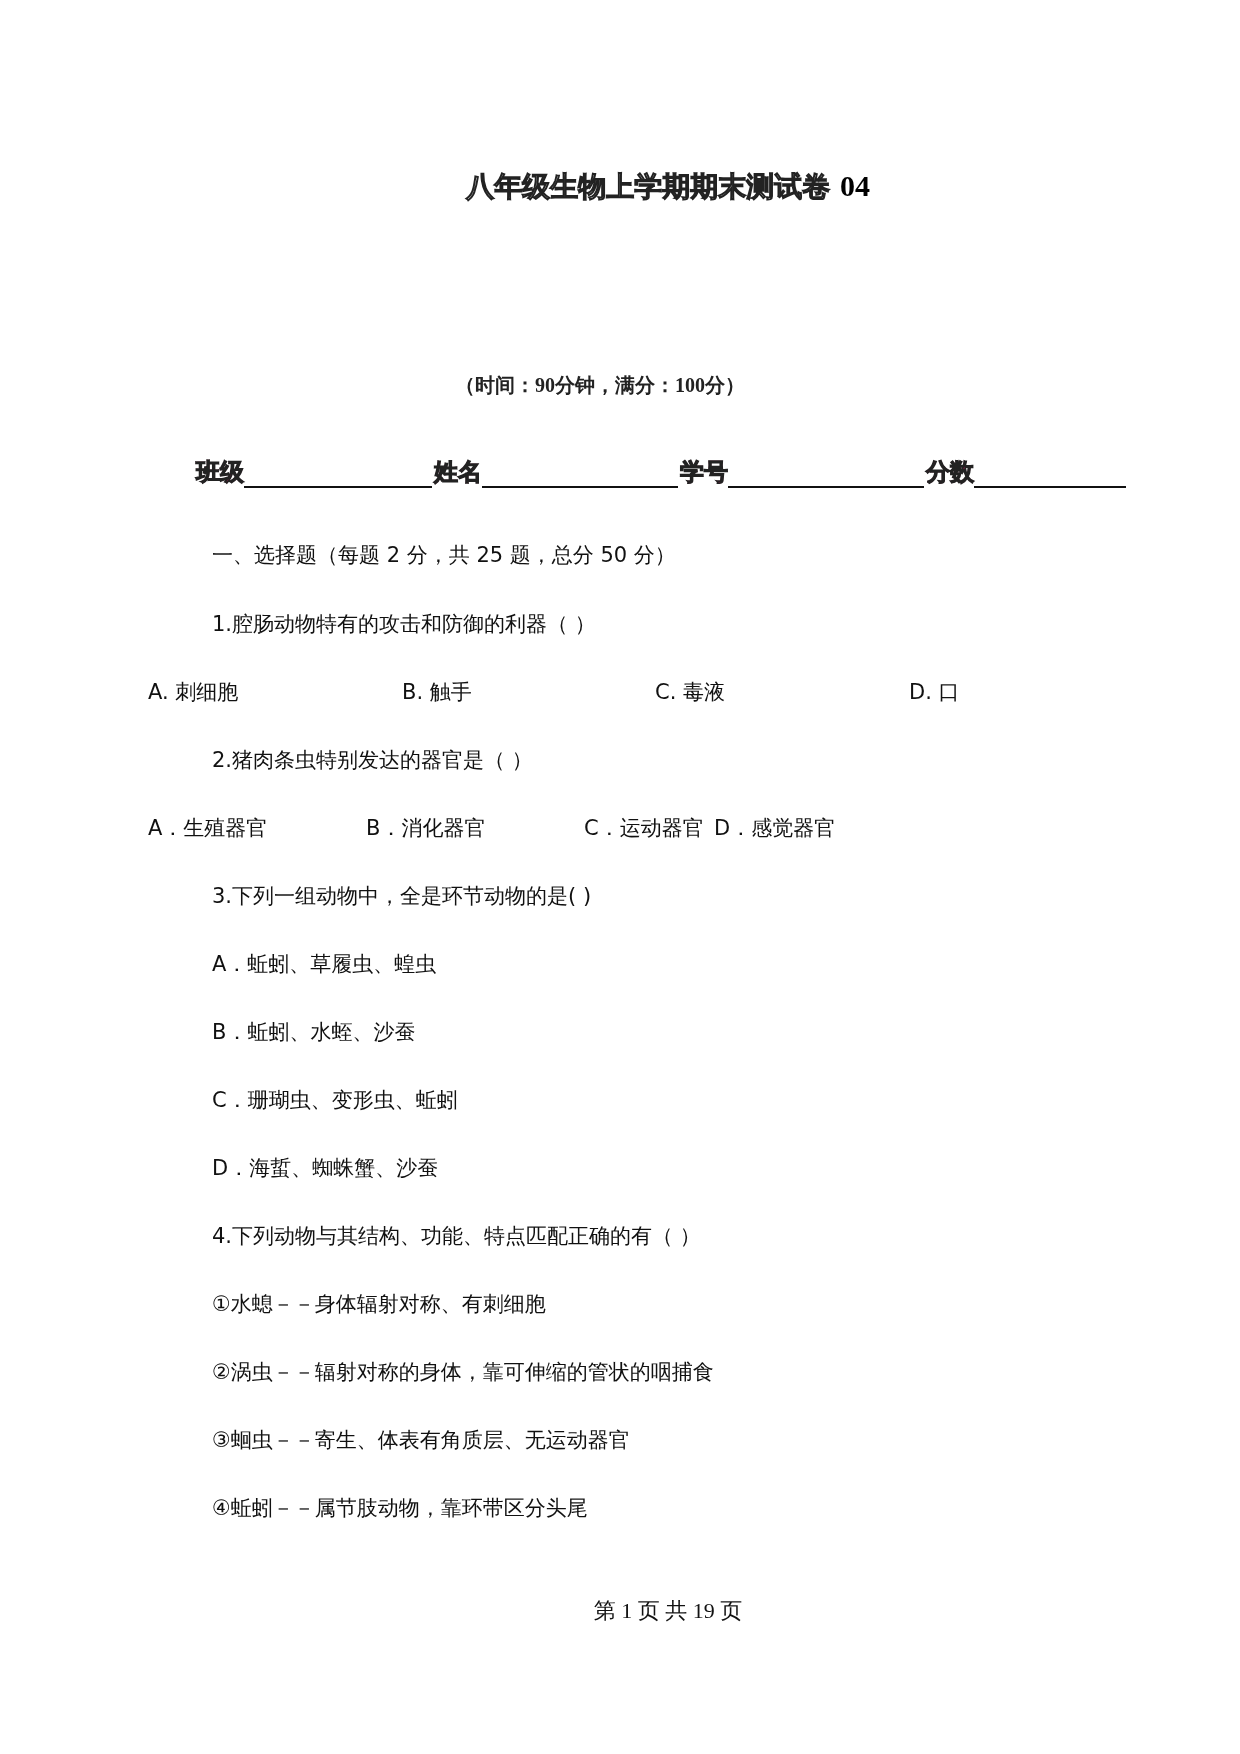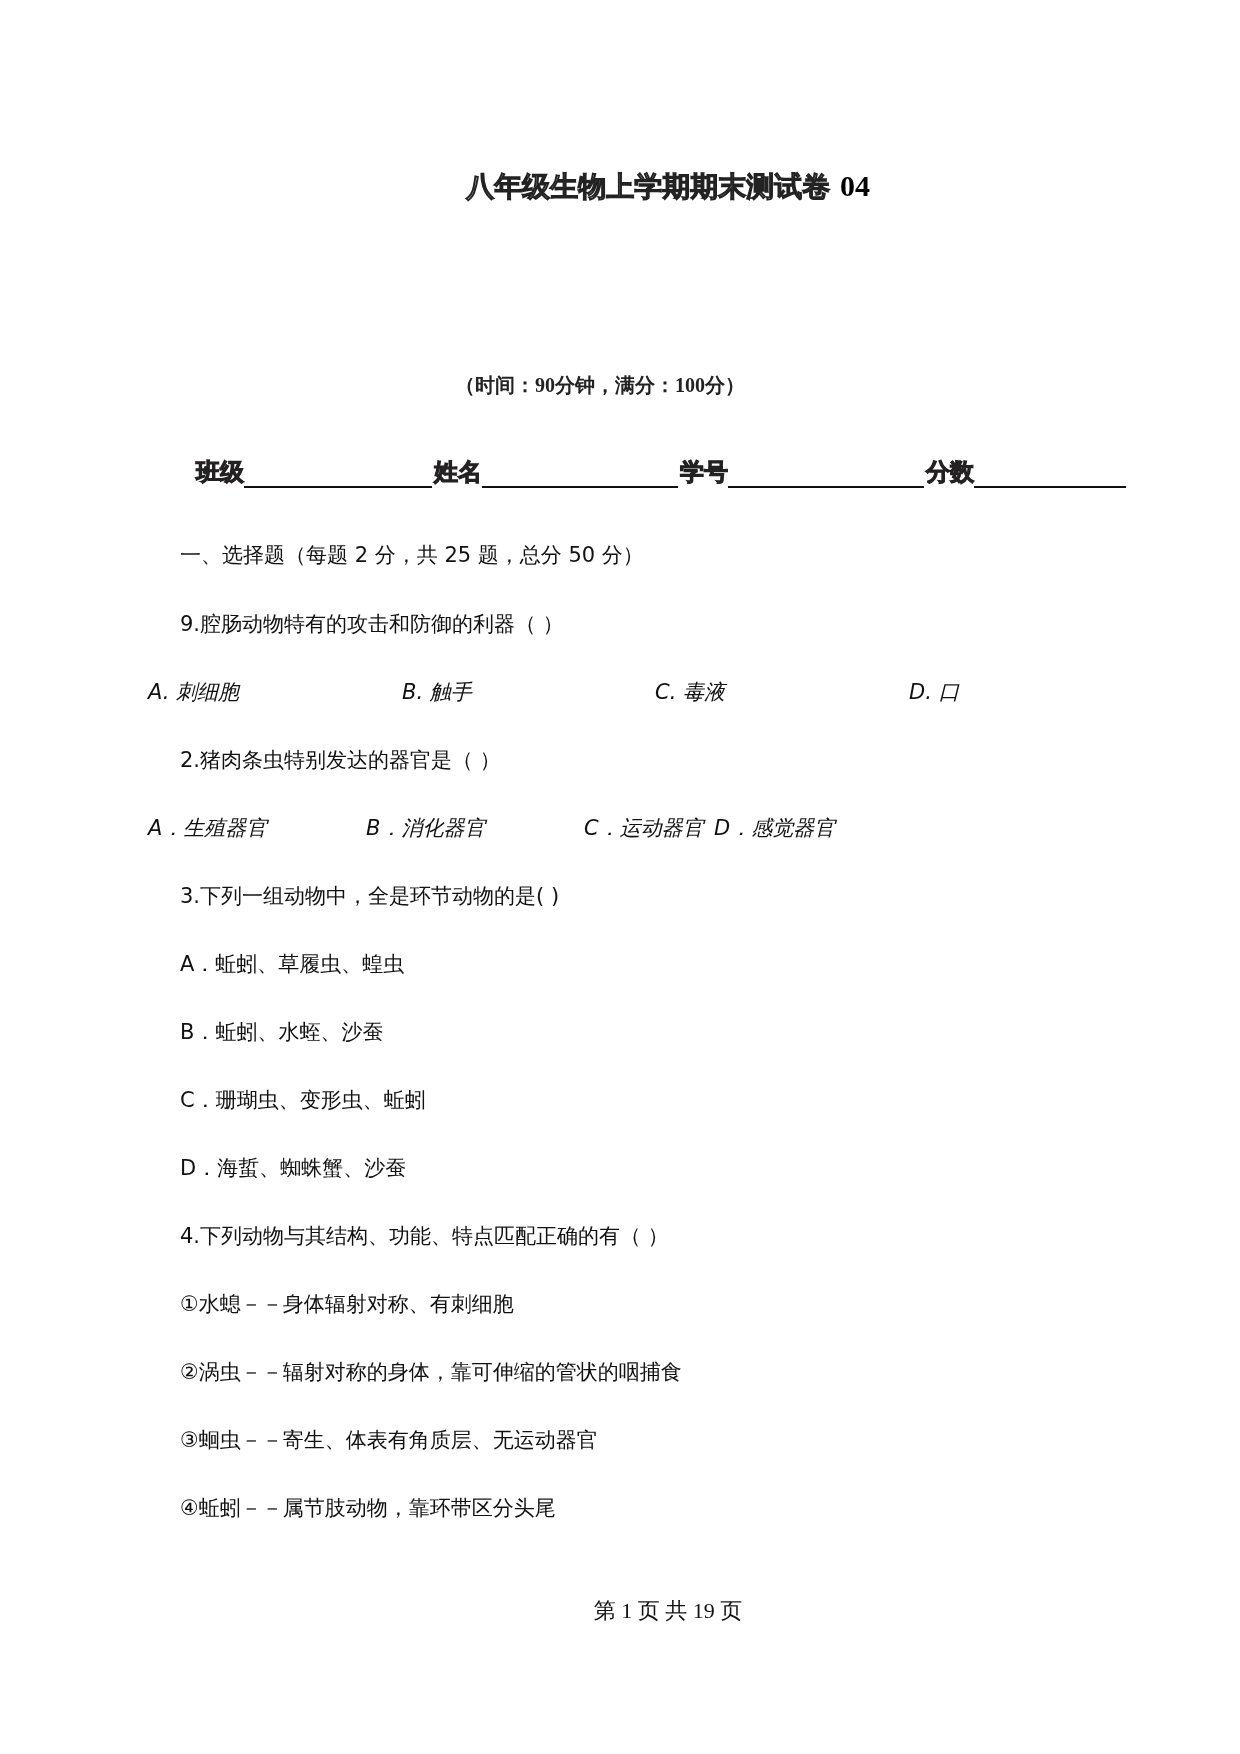--- a/index.html
+++ b/index.html
@@ -70,25 +70,25 @@
       align-items: flex-end;
     }
     .info-row .lbl { color:#be185d; -webkit-text-stroke: 1px #222; }
     .info-row .blank {
       display: inline-block;
       border-bottom: 2px solid #111;
       height: 22px;
       margin-right: 2px;
     }
     .line {
-      left: 132px;
+      left: 164px;
       font-size: 21px;
       color: #111;
     }
-    .opt { position: absolute; font-size: 21px; color: #111; white-space: nowrap; font-style: italic; }
+    .opt { position: absolute; font-size: 21px; color: #111; white-space: nowrap; }
     .footer {
       left: 0; width: 1240px; top: 1596px;
       text-align: center;
       font-family: "Liberation Serif", "DejaVu Serif", serif;
       font-size: 22px;
       color: #111;
     }
   </style>
 </head>
 <body>
@@ -109,21 +109,21 @@
     <span class="lbl">姓名</span>
     <span class="blank" style="width:196px"></span>
     <span class="lbl">学号</span>
     <span class="blank" style="width:196px"></span>
     <span class="lbl">分数</span>
     <span class="blank" style="width:152px"></span>
   </div>
 
   <div class="abs line" style="top:541px">一、选择题（每题 2 分，共 25 题，总分 50 分）</div>
 
-  <div class="abs line" style="top:610px">9.腔肠动物特有的攻击和防御的利器（     ）</div>
+  <div class="abs line" style="top:610px">1.腔肠动物特有的攻击和防御的利器（     ）</div>
   <div class="opt" style="left:148px; top:678px">A. 刺细胞</div>
   <div class="opt" style="left:402px; top:678px">B. 触手</div>
   <div class="opt" style="left:655px; top:678px">C. 毒液</div>
   <div class="opt" style="left:909px; top:678px">D. 口</div>
 
   <div class="abs line" style="top:746px">2.猪肉条虫特别发达的器官是（    ）</div>
   <div class="opt" style="left:148px; top:814px">A．生殖器官</div>
   <div class="opt" style="left:366px; top:814px">B．消化器官</div>
   <div class="opt" style="left:584px; top:814px">C．运动器官</div>
   <div class="opt" style="left:714px; top:814px">D．感觉器官</div>

